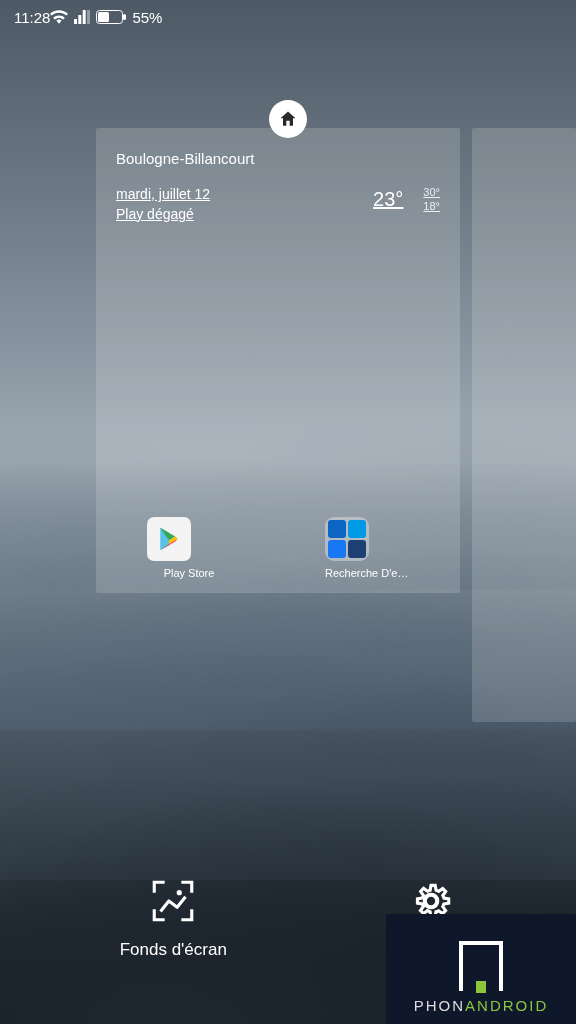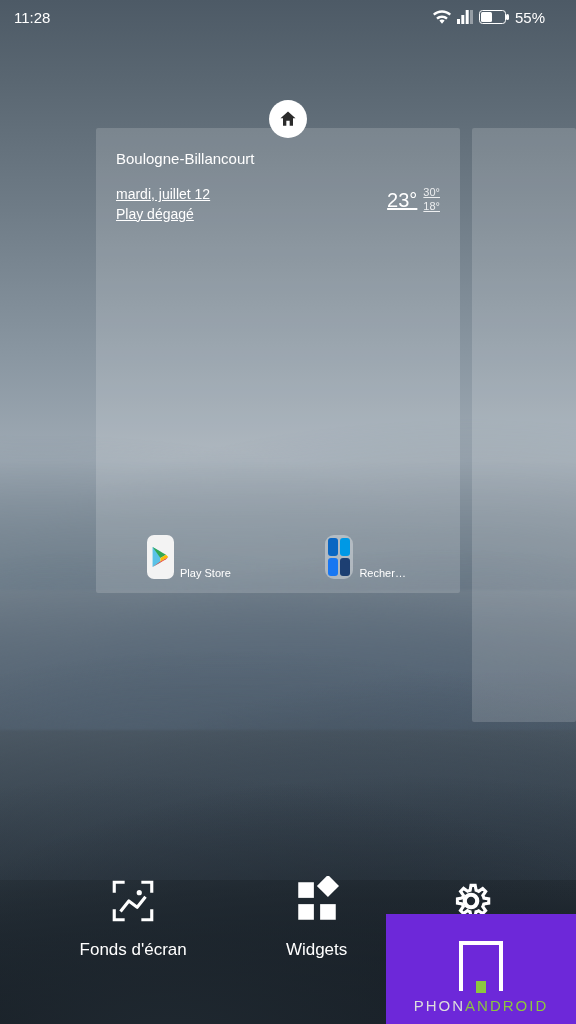--- a/index.html
+++ b/index.html
@@ -14,57 +14,57 @@
     color: #fff;
   }
   
   .mtn { position:absolute; left:-20px; right:-20px; pointer-events:none; }
   .mtn.a { top:330px; height:260px; background: radial-gradient(120% 100% at 10% 100%, #6f7f8c 0%, transparent 60%), radial-gradient(140% 120% at 80% 100%, #6b7a87 0%, transparent 55%); filter: blur(1px); opacity:.8;}
   .mtn.b { top:430px; height:300px; background: radial-gradient(130% 110% at 25% 100%, #58697a 0%, transparent 55%), radial-gradient(130% 110% at 75% 100%, #536476 0%, transparent 55%); filter: blur(1px); opacity:.85;}
   .mtn.c { top:560px; height:320px; background: radial-gradient(140% 120% at 40% 100%, #3d4a57 0%, transparent 60%), radial-gradient(140% 120% at 85% 100%, #364350 0%, transparent 55%); opacity:.9;}
   .mtn.d { top:700px; height:340px; background: radial-gradient(150% 130% at 30% 100%, #1f2830 0%, transparent 60%), radial-gradient(150% 130% at 70% 100%, #141b22 0%, transparent 60%);}
 
   
-  .status { position:absolute; top:0; left:0; right:17px; height:34px; display:flex; align-items:center; justify-content:space-between; padding:0 14px; font-size:15px; font-weight:400; color:#fff; }
+  .status { position:absolute; top:0; left:0; right:17px; height:34px; display:flex; align-items:center; justify-content:flex-start; padding:0 14px; font-size:15px; font-weight:400; color:#fff; }
   .status .right { display:flex; align-items:center; gap:6px; }
   .ico { display:inline-block; }
   .wifi svg, .signal svg, .battery svg { display:block; }
 
   
   .home-badge { position:absolute; top:100px; left:50%; transform:translateX(-50%); width:38px; height:38px; border-radius:50%; background:#fff; display:flex; align-items:center; justify-content:center; z-index:5; }
   .home-badge svg { fill:#2b2b2b; }
 
   
   .panel { position:absolute; top:128px; background:rgba(255,255,255,0.16); border-radius:2px; }
   .panel.main { left:96px; width:364px; height:465px; padding:22px 20px 12px; }
   .panel.peek { left:472px; width:104px; height:594px; }
 
   .loc { font-size:15px; margin-bottom:6px; }
   .clockrow { display:flex; align-items:center; justify-content:space-between; margin-top:10px; }
   .clock { font-size:56px; font-weight:200; letter-spacing:1px; }
   .sun svg { display:block; }
   .metarow { display:flex; align-items:flex-start; justify-content:space-between; margin-top:18px; font-size:14px; line-height:1.4;text-decoration:underline; }
-  .temps { text-align:right; display:flex; align-items:flex-end; gap:6px; }
+  .temps { text-align:right; display:flex; align-items:center; gap:20px; }
   .temp-now { font-size:20px; }
   .temp-range { font-size:11px; opacity:.85; line-height:1.3; }
 
   .apps { position:absolute; left:0; right:0; bottom:14px; display:flex; justify-content:space-around; padding:0 4px; }
-  .app { width:84px; display:flex; align-items:flex-end; gap:6px; }
+  .app { width:84px; display:flex; flex-direction:column; align-items:flex-start; gap:6px; }
   .app .tile { width:44px; height:44px; border-radius:7px; background:#f3f3f3; display:flex; align-items:center; justify-content:center; overflow:hidden; }
   .app .lbl { font-size:11px; text-align:center; white-space:nowrap; overflow:hidden; text-overflow:ellipsis; width:100%; }
   .folder { display:grid; grid-template-columns:1fr 1fr; grid-template-rows:1fr 1fr; gap:2px; width:44px; height:44px; padding:3px; border-radius:9px; background:rgba(255,255,255,0.35); }
   .folder > div { border-radius:3px; }
 
   
   .options { position:absolute; left:0; right:0; bottom:64px; display:flex; justify-content:space-around; padding:0 30px; }
   .opt { display:flex; flex-direction:column; align-items:center; gap:14px; color:#fff; font-size:17px; }
   .opt svg { display:block; }
 
   
-  .wm { position:absolute; right:0; bottom:0; width:190px; height:110px; background:#6d28d9; display:flex; flex-direction:column; align-items:center; justify-content:flex-end; padding-bottom:10px; }
+  .wm { position:absolute; right:0; bottom:0; width:190px; height:110px; background:#0f172a; display:flex; flex-direction:column; align-items:center; justify-content:flex-end; padding-bottom:10px; }
   .wm .logo { width:44px; height:50px; border:4px solid #fff; border-bottom:none; position:relative; margin-bottom:6px;}
   .wm .logo::after { content:""; position:absolute; bottom:-2px; left:50%; transform:translateX(-50%); width:10px; height:12px; background:#8cc63f; }
   .wm .txt { font-size:15px; letter-spacing:2px; color:#ddd; }
   .wm .txt .hl { color:#8cc63f; }
 </style>
 </head>
 <body>
 
 <div class="mtn a"></div>
 <div class="mtn b"></div>
@@ -152,29 +152,20 @@
         <polyline points="32,6 42,6 42,16"></polyline>
       <polyline points="42,32 42,42 32,42"></polyline>
         <polyline points="16,42 6,42 6,32"></polyline>
       <polyline points="12,34 20,24 28,30 36,20" stroke-linejoin="round"></polyline>
       <circle cx="30" cy="16" r="2.5" fill="#fff" stroke="none"></circle>
     </svg>
     <span>Fonds d'écran</span>
   </div>
   <div class="opt">
     <svg width="50" height="50" viewBox="0 0 48 48" fill="#fff">
-      <rect x="6" y="6" width="15" height="15"></rect>
-        <rect x="6" y="27" width="15" height="15"></rect>
-        <rect x="27" y="27" width="15" height="15"></rect>
-      <rect x="27" y="2" width="15" height="15" transform="rotate(45 34.5 9.5)"></rect>
-    </svg>
-    <span>Widgets</span>
-  </div>
-  <div class="opt">
-    <svg width="50" height="50" viewBox="0 0 48 48" fill="#fff">
       <path d="M24 16a8 8 0 100 16 8 8 0 000-16zm0 12a4 4 0 110-8 4 4 0 010 8z"></path>
       <path d="M41 26v-4l-4.6-.8a12 12 0 00-1-2.5l2.7-3.8-2.9-2.9-3.8 2.7a12 12 0 00-2.5-1L28 9h-4l-.8 4.6a12 12 0 00-2.5 1l-3.8-2.7-2.9 2.9 2.7 3.8a12 12 0 00-1 2.5L11 22v4l4.6.8a12 12 0 001 2.5l-2.7 3.8 2.9 2.9 3.8-2.7a12 12 0 002.5 1L24 39h4l.8-4.6a12 12 0 002.5-1l3.8 2.7 2.9-2.9-2.7-3.8a12 12 0 001-2.5L41 26z" fill="none" stroke="#fff" stroke-width="3"></path>
     </svg>
     <span></span>
   </div>
 </div>
 
 <div class="wm">
   <div class="logo"></div>
   <div class="txt">

